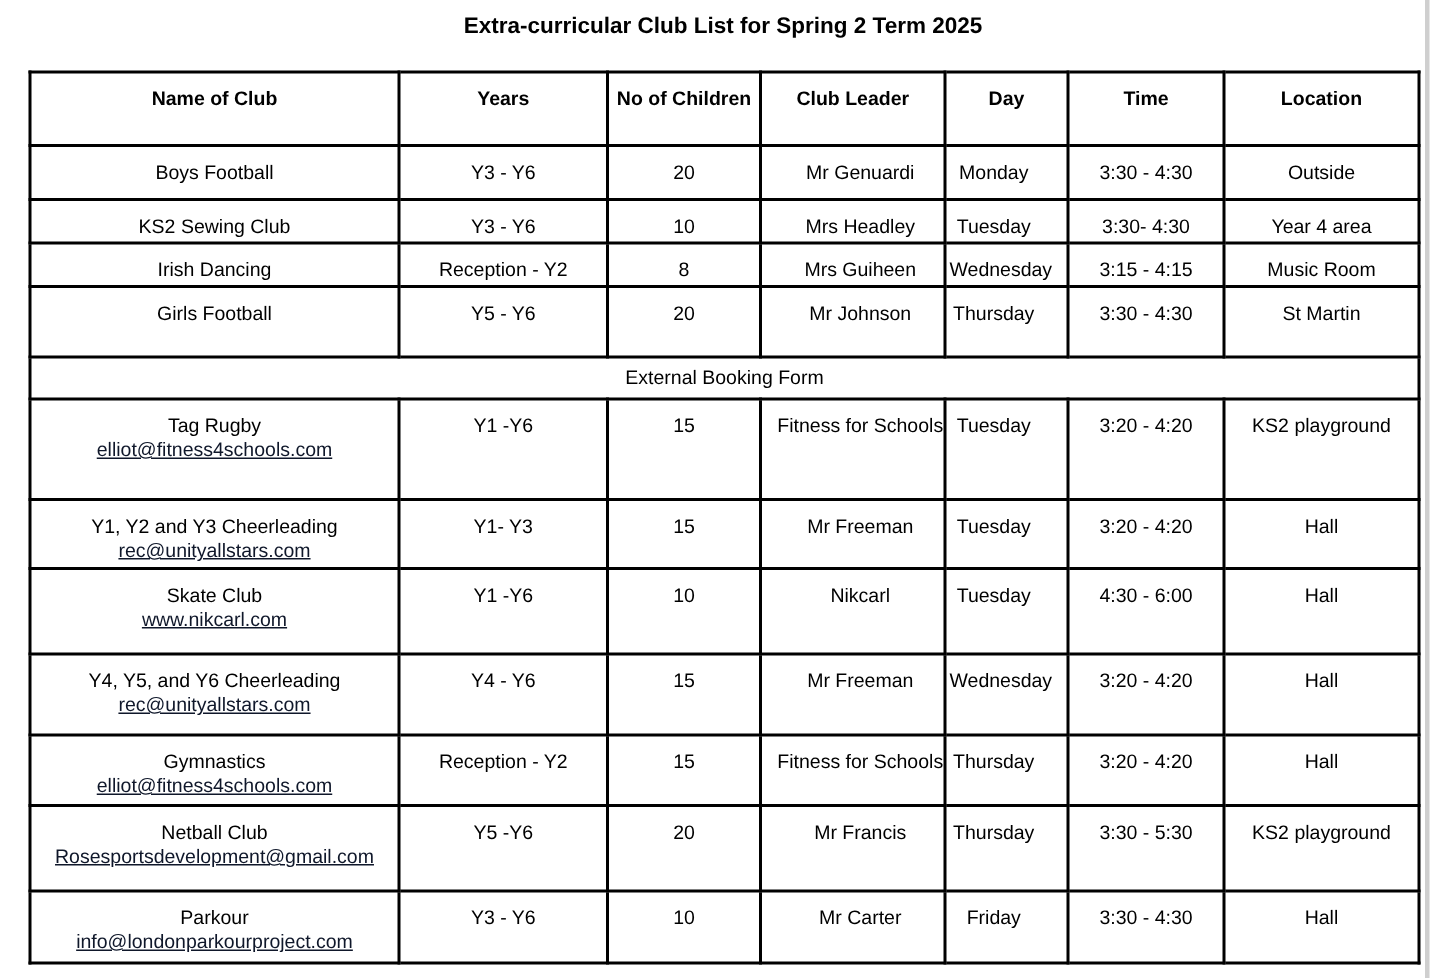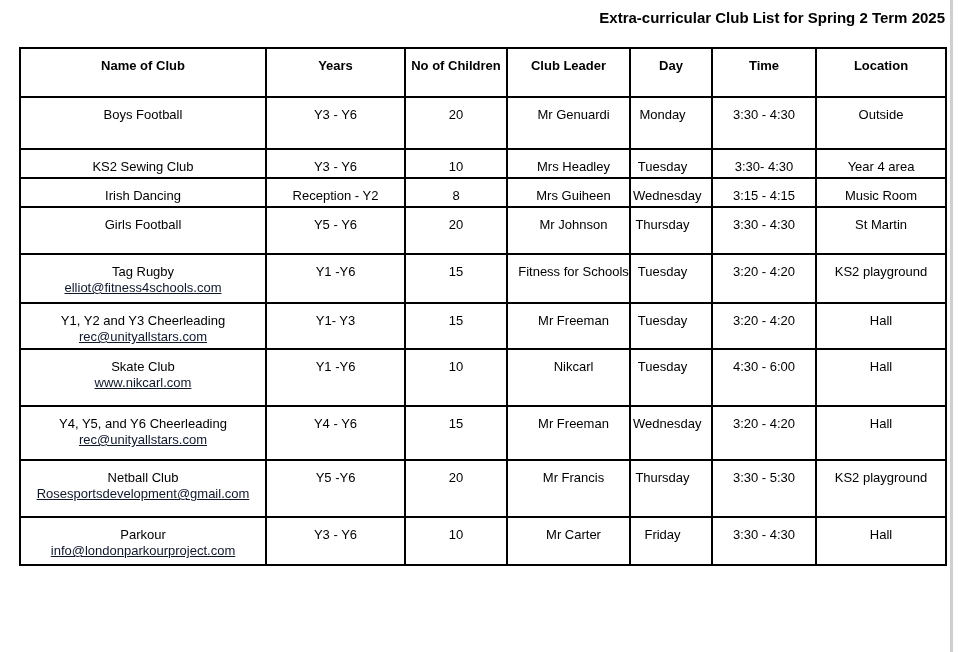--- a/index.html
+++ b/index.html
@@ -6,21 +6,21 @@
   html, body {
     width: 958px; height: 652px;
     background: #ffffff;
     font-family: "Liberation Sans", sans-serif;
     overflow: hidden;
     position: relative;
   }
   .doc-title {
     position: absolute;
     left: 19px; top: 9px; width: 926px;
-    text-align: right;
+    text-align: center;
     font-size: 15px;
     font-weight: bold;
     color: #000000;
   }
   table.club-table {
     position: absolute;
     left: 19px; top: 47px;
     border-collapse: collapse;
     table-layout: fixed;
     width: 926px;
@@ -70,21 +70,21 @@
     <tr style="height:49px">
       <th>Name of Club</th>
       <th>Years</th>
       <th>No of Children</th>
       <th>Club Leader</th>
       <th>Day</th>
       <th>Time</th>
       <th>Location</th>
     </tr>
 
-    <tr style="height:52px">
+    <tr style="height:36px">
       <td>Boys Football</td>
       <td>Y3 - Y6</td>
       <td>20</td>
       <td class="leader-cell">Mr Genuardi</td>
       <td class="day-cell">Monday</td>
       <td>3:30 - 4:30</td>
       <td>Outside</td>
     </tr>
     <tr style="height:21px">
       <td>KS2 Sewing Club</td>
@@ -107,22 +107,25 @@
     <tr style="height:47px">
       <td>Girls Football</td>
       <td>Y5 - Y6</td>
       <td>20</td>
       <td class="leader-cell">Mr Johnson</td>
       <td class="day-cell">Thursday</td>
       <td>3:30 - 4:30</td>
       <td>St Martin</td>
     </tr>
 
-
-    <tr style="height:49px">
+    <tr style="height:28px">
+      <td class="divider-cell" colspan="7">External Booking Form</td>
+    </tr>
+
+    <tr style="height:67px">
       <td>
         <div>Tag Rugby</div>
         <a class="contact-link" href="#">elliot@fitness4schools.com</a>
       </td>
       <td>Y1 -Y6</td>
       <td>15</td>
       <td class="leader-cell">Fitness for Schools</td>
       <td class="day-cell">Tuesday</td>
       <td>3:20 - 4:20</td>
       <td>KS2 playground</td>
@@ -153,20 +156,32 @@
     </tr>
     <tr style="height:54px">
       <td>
         <div>Y4, Y5, and Y6 Cheerleading</div>
         <a class="contact-link" href="#">rec@unityallstars.com</a>
       </td>
       <td>Y4 - Y6</td>
       <td>15</td>
       <td class="leader-cell">Mr Freeman</td>
       <td class="day-cell">Wednesday</td>
+      <td>3:20 - 4:20</td>
+      <td>Hall</td>
+    </tr>
+    <tr style="height:47px">
+      <td>
+        <div>Gymnastics</div>
+        <a class="contact-link" href="#">elliot@fitness4schools.com</a>
+      </td>
+      <td>Reception - Y2</td>
+      <td>15</td>
+      <td class="leader-cell">Fitness for Schools</td>
+      <td class="day-cell">Thursday</td>
       <td>3:20 - 4:20</td>
       <td>Hall</td>
     </tr>
     <tr style="height:57px">
       <td>
         <div>Netball Club</div>
         <a class="contact-link" href="#">Rosesportsdevelopment@gmail.com</a>
       </td>
       <td>Y5 -Y6</td>
       <td>20</td>

